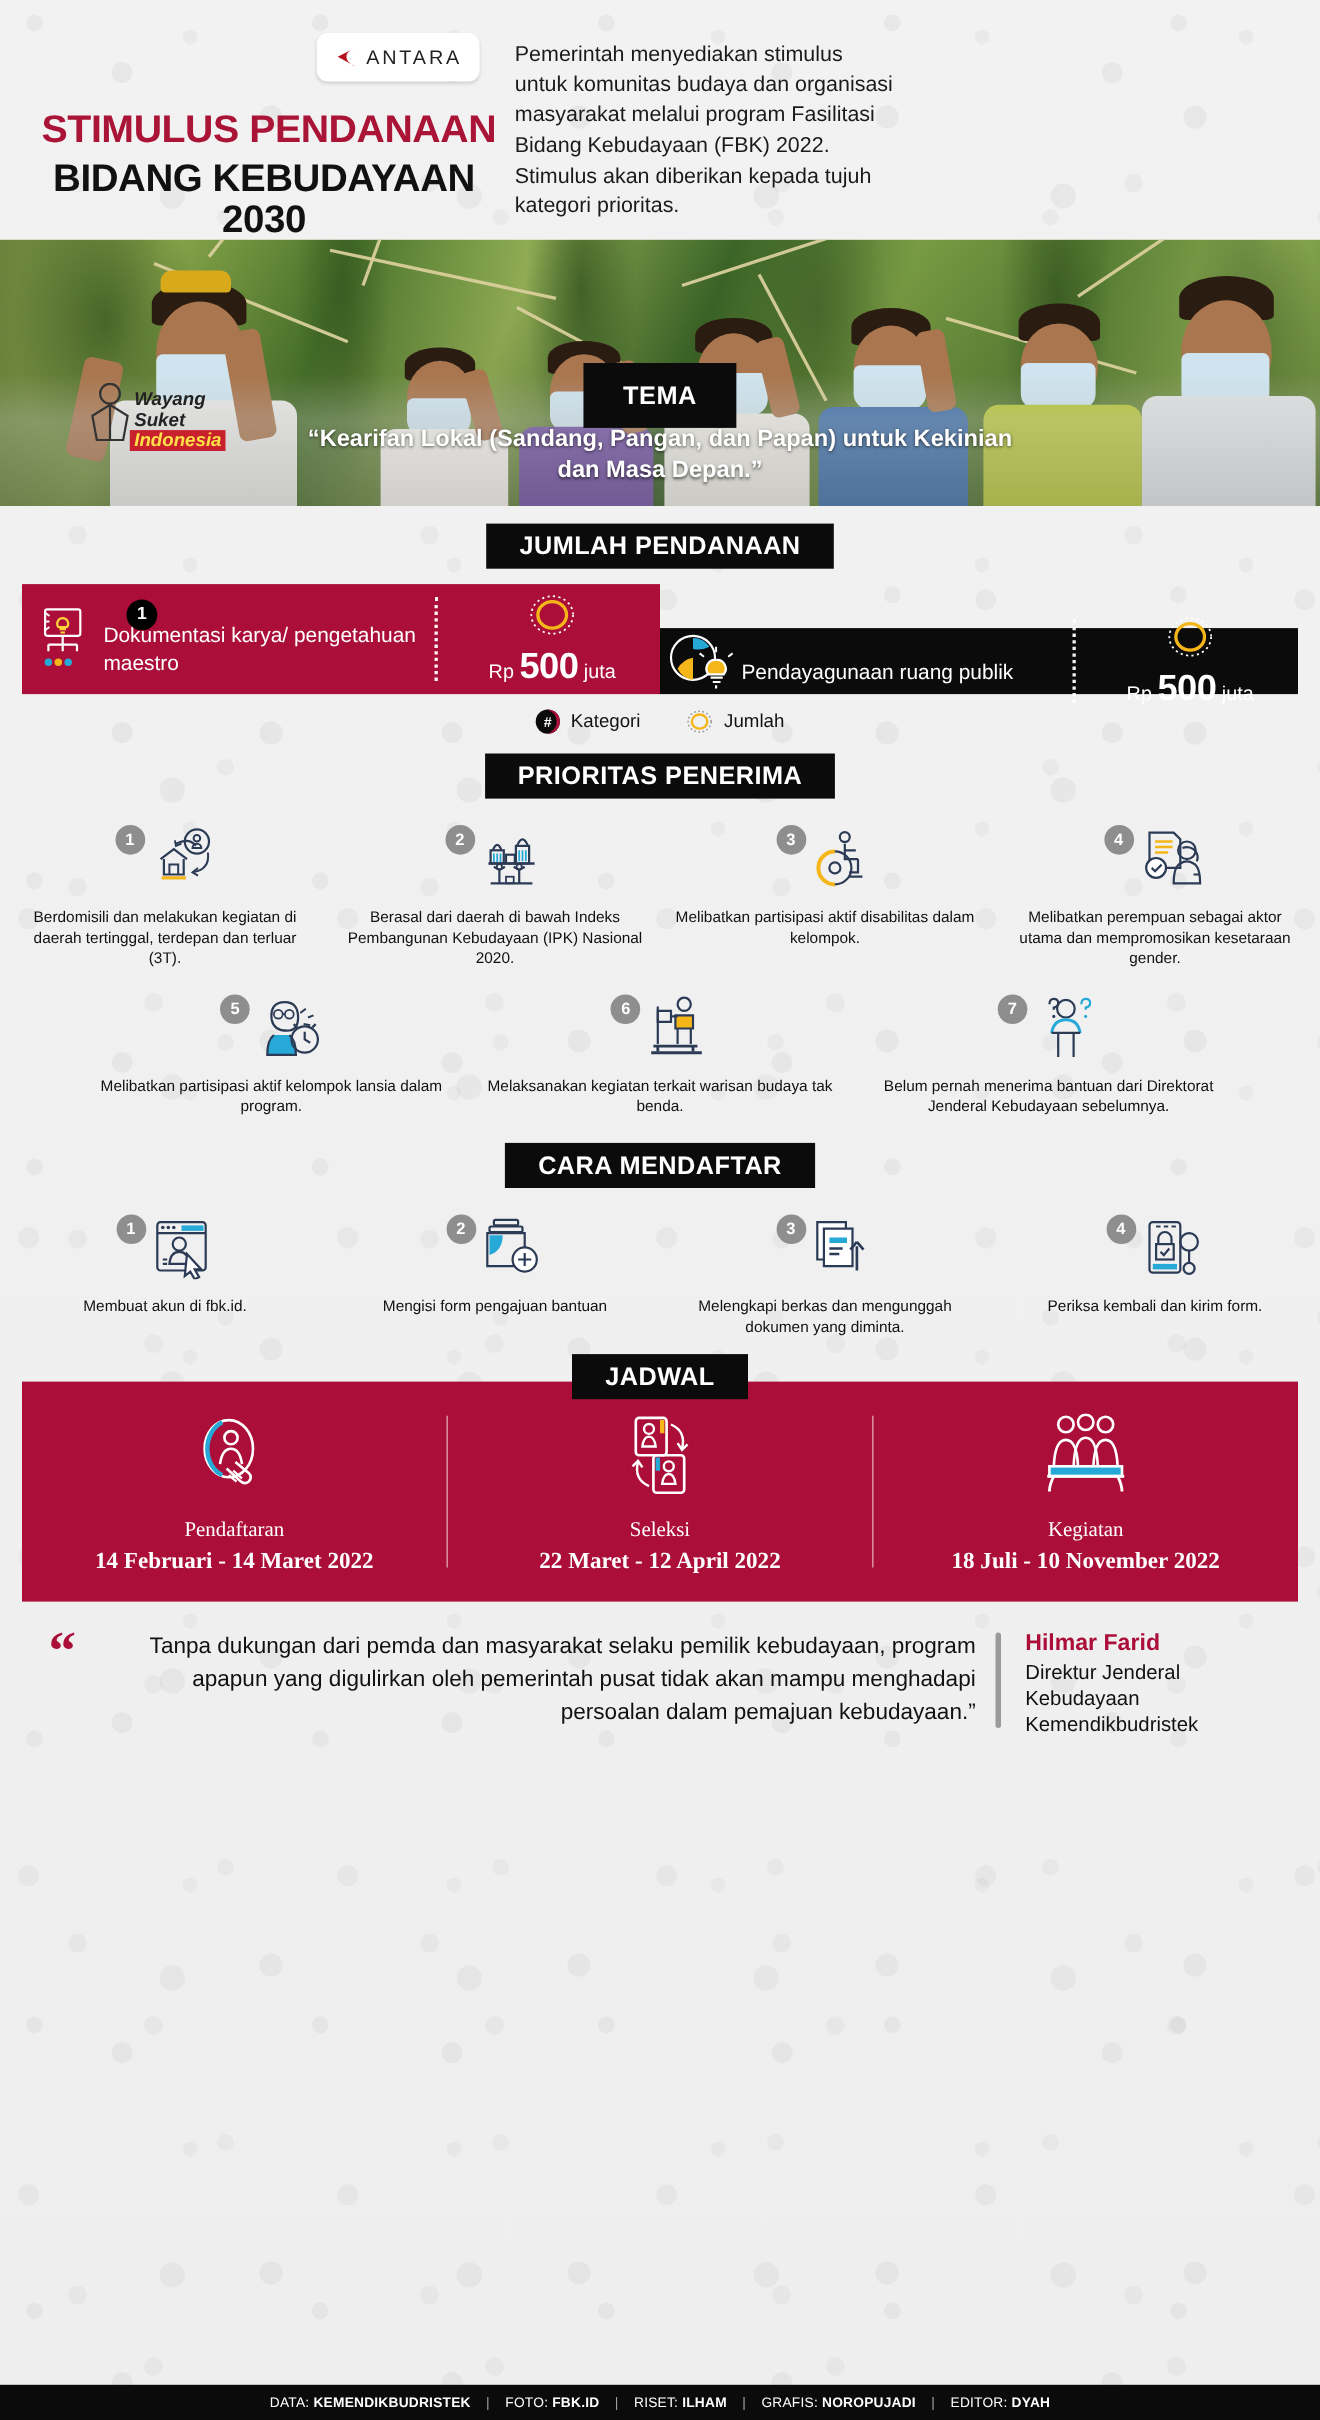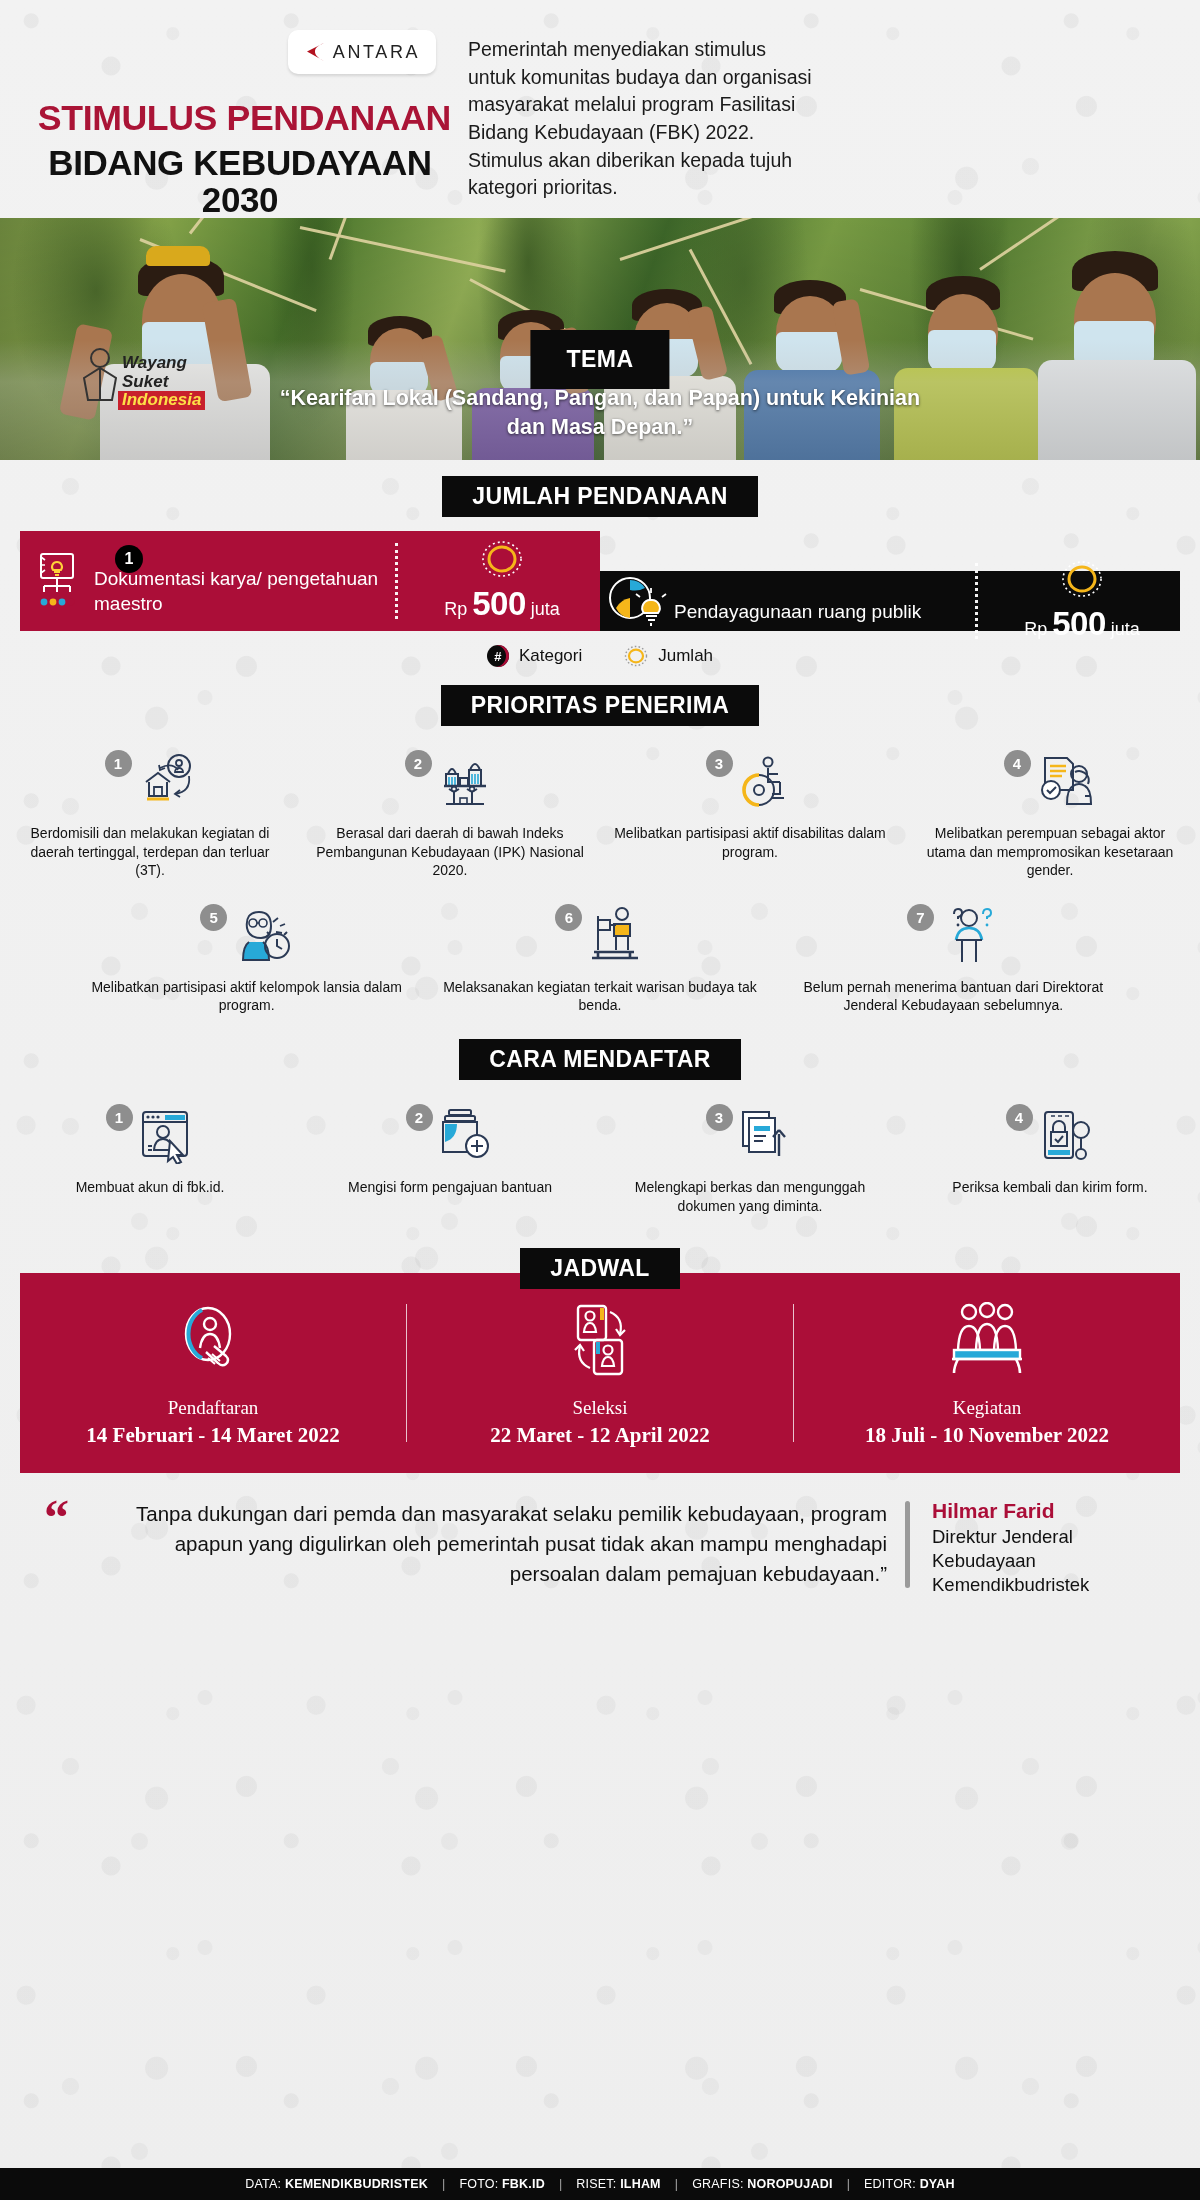--- a/index.html
+++ b/index.html
@@ -448,21 +448,21 @@
             <path d="M22 23 a15 15 0 0 0 0 30" fill="none" stroke="#f5b61a" stroke-width="3.6"></path>
             <circle cx="22" cy="38" r="5" fill="none" stroke="#2b3a55" stroke-width="2"></circle>
             <circle cx="31" cy="10" r="4.5" fill="none" stroke="#2b3a55" stroke-width="2"></circle>
             <path d="M31 16 v14 h12" fill="none" stroke="#2b3a55" stroke-width="2"></path>
             <path d="M43 30 v12 h-8" fill="none" stroke="#2b3a55" stroke-width="2"></path>
             <path d="M31 22 h10" stroke="#2b3a55" stroke-width="2"></path>
             <path d="M35 46 h12" stroke="#2b3a55" stroke-width="2"></path>
           </svg>
         </span>
       </div>
-      <div class="txt">Melibatkan partisipasi aktif disabilitas dalam program.</div>
+      <div class="txt">Melibatkan partisipasi aktif disabilitas dalam kelompok.</div>
     </div>
 
     <div class="cell">
       <div class="iconwrap">
         <div class="num-circle">4</div>
         <span>
           <svg width="62" height="58" viewBox="0 0 62 58">
             <path d="M10 6 h22 l6 6 v26 h-28 z" fill="none" stroke="#2b3a55" stroke-width="2"></path>
             <path d="M15 14 h16 M15 19 h16 M15 24 h12" stroke="#f5b61a" stroke-width="2.4"></path>
             <circle cx="16" cy="38" r="9" fill="#fff" stroke="#2b3a55" stroke-width="2"></circle>
@@ -611,21 +611,21 @@
             <path d="M44 14 a8 8 0 0 1 0 16 a8 8 0 0 1 0 -16 z" fill="none" stroke="#2b3a55" stroke-width="2"></path>
             <path d="M44 30 v12" stroke="#2b3a55" stroke-width="2"></path>
             <circle cx="44" cy="46" r="5" fill="none" stroke="#2b3a55" stroke-width="2"></circle>
           </svg>
         </span>
       </div>
       <div class="txt">Periksa kembali dan kirim form.</div>
     </div>
   </div>
 
-  <div class="chip-row" style="margin-top:33px; position:relative; z-index:3;">
+  <div class="chip-row" style="margin-top:16px; position:relative; z-index:3;">
     <span class="chip">JADWAL</span>
   </div>
 
   <div class="jadwal-box" style="margin-top:-16px;">
     <div class="jad-col">
       <div class="jicon">
         <svg width="70" height="80" viewBox="0 0 70 80">
           <path d="M30 6 a22 26 0 1 0 0 52 a22 26 0 1 0 0 -52 z" fill="none" stroke="#fff" stroke-width="2.4"></path>
           <path d="M24 8 a22 26 0 0 0 0 48" fill="none" stroke="#27a9d8" stroke-width="4"></path>
           <circle cx="32" cy="22" r="6" fill="none" stroke="#fff" stroke-width="2.4"></circle>

